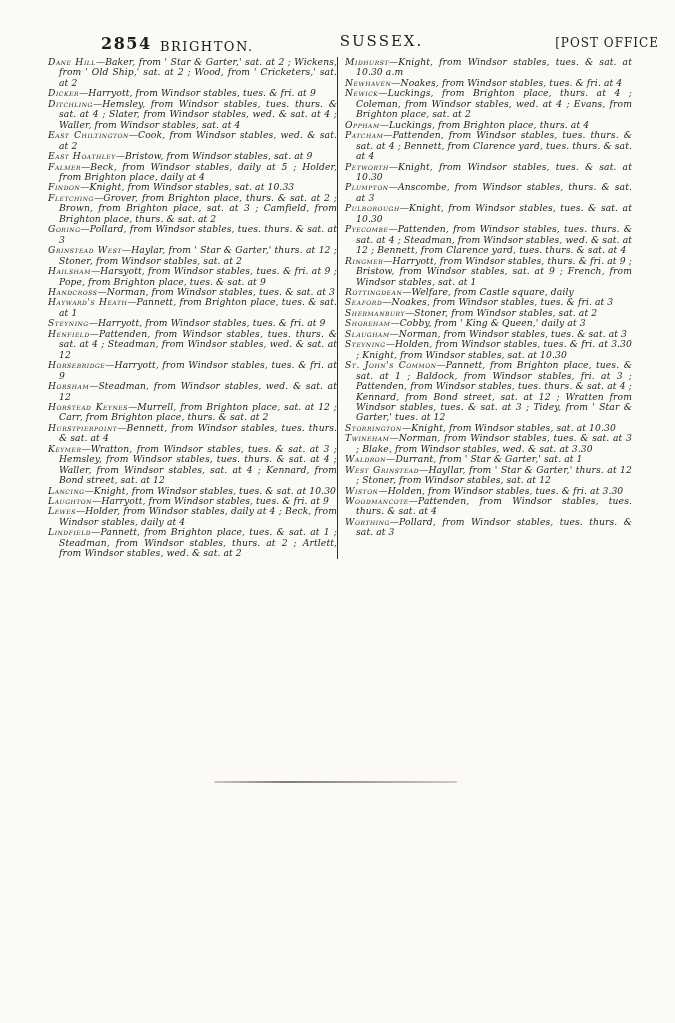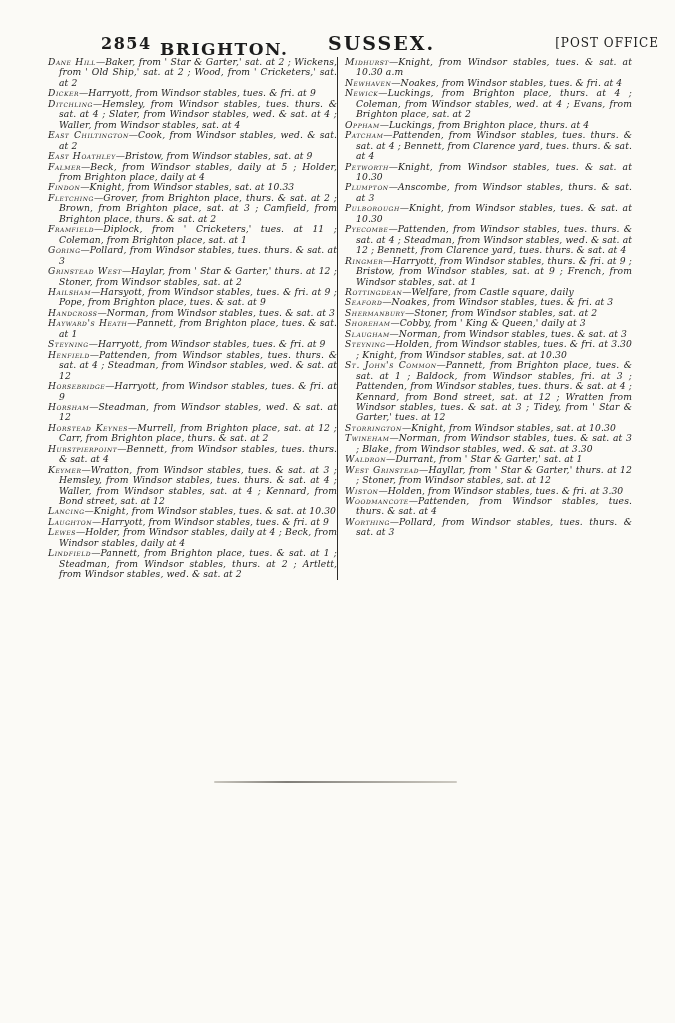--- a/index.html
+++ b/index.html
@@ -17,25 +17,25 @@
   }
 
   
   .page-header { position: absolute; top: 0; left: 0; width: 100%; height: 57px; margin-left: 44px; }
   .page-number {
     position: absolute; left: 57px; top: 34px;
     font-size: 16px; font-weight: bold; letter-spacing: 1.5px;
   }
   .running-left {
     position: absolute; left: 116px; top: 39px;
-    font-size: 17px; font-weight: bold; letter-spacing: 1.5px;
+    font-size: 13px; font-weight: normal; letter-spacing: 1.5px;
   }
   .page-title {
     position: absolute; left: 50%; top: 32px; transform: translateX(-50%);
-    font-size: 19px; font-weight: bold; letter-spacing: 2px;
+    font-size: 15px; font-weight: normal; letter-spacing: 2px;
   }
   .running-right {
     position: absolute; right: 60px; top: 36px;
     font-size: 12px; font-weight: normal; letter-spacing: 1px;
   }
 
   
   .columns {
     position: absolute; top: 57px; left: 48px; width: 585px;
     display: flex; align-items: stretch; font-style: italic;
@@ -82,21 +82,20 @@
   <div class="columns">
     <div class="column column-left" id="col-left">
         <p class="entry"><span class="place">Dane Hill</span><span class="details">—Baker, from ' Star &amp; Garter,' sat. at 2 ; Wickens, from ' Old Ship,' sat. at 2 ;  Wood, from ' Cricketers,' sat. at 2</span></p>
         <p class="entry"><span class="place">Dicker</span><span class="details">—Harryott, from Windsor stables, tues. &amp; fri. at 9</span></p>
         <p class="entry"><span class="place">Ditchling</span><span class="details">—Hemsley, from Windsor stables, tues. thurs. &amp; sat. at 4 ; Slater, from Windsor stables, wed. &amp; sat. at 4 ; Waller, from Windsor stables, sat. at 4</span></p>
         <p class="entry"><span class="place">East Chiltington</span><span class="details">—Cook, from Windsor stables, wed. &amp; sat. at 2</span></p>
         <p class="entry"><span class="place">East Hoathley</span><span class="details">—Bristow, from Windsor stables, sat. at 9</span></p>
         <p class="entry"><span class="place">Falmer</span><span class="details">—Beck, from Windsor stables, daily at 5 ; Holder, from Brighton place, daily at 4</span></p>
         <p class="entry"><span class="place">Findon</span><span class="details">—Knight, from Windsor stables, sat. at 10.33</span></p>
         <p class="entry"><span class="place">Fletching</span><span class="details">—Grover, from Brighton place, thurs. &amp; sat. at 2 ; Brown, from Brighton place, sat. at 3 ; Camfield, from Brighton place, thurs. &amp; sat. at 2</span></p>
-        <p class="entry"><span class="place">Framfield</span><span class="details">—Diplock, from ' Cricketers,' tues. at 11 ; Coleman, from Brighton place, sat. at 1</span></p>
         <p class="entry"><span class="place">Goring</span><span class="details">—Pollard, from Windsor stables, tues. thurs. &amp; sat. at 3</span></p>
         <p class="entry"><span class="place">Grinstead West</span><span class="details">—Haylar, from ' Star &amp; Garter,' thurs. at 12 ; Stoner, from Windsor stables, sat. at 2</span></p>
         <p class="entry"><span class="place">Hailsham</span><span class="details">—Harsyott, from Windsor stables, tues. &amp; fri. at 9 ; Pope, from Brighton place, tues. &amp; sat. at 9</span></p>
         <p class="entry"><span class="place">Handcross</span><span class="details">—Norman, from Windsor stables, tues. &amp; sat. at 3</span></p>
         <p class="entry"><span class="place">Hayward's Heath</span><span class="details">—Pannett, from Brighton place, tues. &amp; sat. at 1</span></p>
         <p class="entry"><span class="place">Steyning</span><span class="details">—Harryott, from Windsor stables, tues. &amp; fri. at 9</span></p>
         <p class="entry"><span class="place">Henfield</span><span class="details">—Pattenden, from Windsor stables, tues. thurs. &amp; sat. at 4 ; Steadman, from Windsor stables, wed. &amp; sat. at 12</span></p>
         <p class="entry"><span class="place">Horsebridge</span><span class="details">—Harryott, from Windsor stables, tues. &amp; fri. at 9</span></p>
         <p class="entry"><span class="place">Horsham</span><span class="details">—Steadman, from Windsor stables, wed. &amp; sat. at 12</span></p>
         <p class="entry"><span class="place">Horstead Keynes</span><span class="details">—Murrell, from Brighton place, sat. at 12 ; Carr, from Brighton place, thurs. &amp; sat. at 2</span></p>

